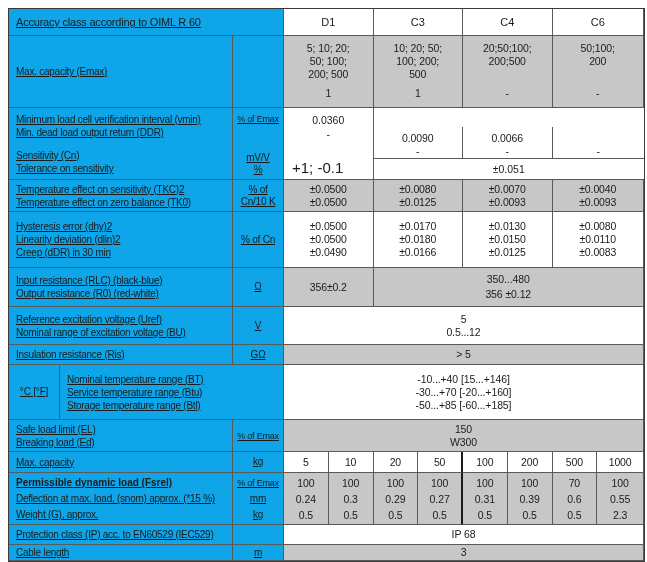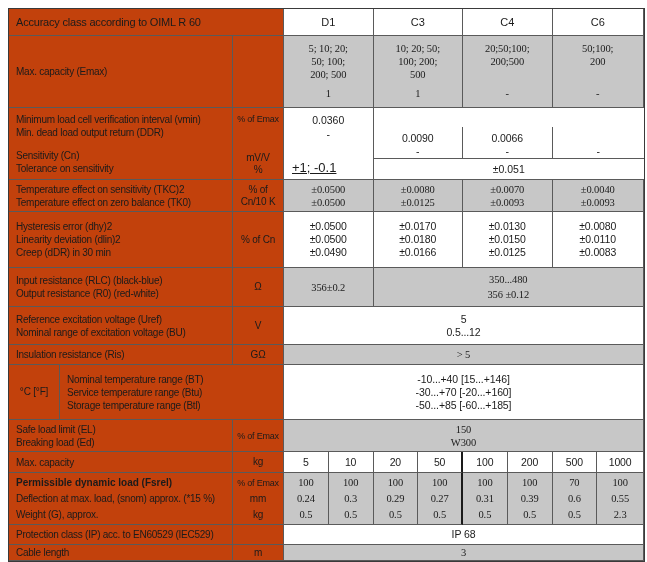--- a/index.html
+++ b/index.html
@@ -4,22 +4,22 @@
 <style>
   html,body{margin:0;padding:0;}
   body{
     width:647px;height:562px;background:#ffffff;position:relative;
     font-family:"Liberation Sans",sans-serif;color:#1b1b1b;
     -webkit-font-smoothing:antialiased;
   }
   .tbl{position:absolute;left:8px;top:8px;width:635px;border:1px solid #3a3a3a;background:#fff;}
   .row{display:flex;width:100%;}
   .c{box-sizing:border-box;position:relative;border-right:1px solid #5a5a5a;border-bottom:1px solid #5a5a5a;}
-  .ylw{background:#c2410c;}
-  .gry{background:#C7C7C7;font-family:Liberation Serif, serif;}
+  .ylw{background:#0ea5e9;text-decoration:underline;}
+  .gry{background:#C7C7C7;}
   .wht{background:#ffffff;}
   .lbl{width:224px;display:flex;flex-direction:column;justify-content:center;
        font-size:10px;line-height:13px;letter-spacing:-0.25px;padding-left:7px;}
   .lbl div{white-space:nowrap;}
   .unt{width:51px;display:flex;flex-direction:column;align-items:center;justify-content:center;
        font-size:10px;line-height:12px;text-align:center;letter-spacing:-0.2px;}
   .v{width:89.5px;}
   .vc{display:flex;flex-direction:column;align-items:center;justify-content:center;
       font-size:10.5px;line-height:13px;text-align:center;letter-spacing:-0.1px;}
   .flex1{flex:1;}
@@ -27,21 +27,21 @@
   .hl{width:275px;display:flex;align-items:center;padding-left:7px;font-size:11px;letter-spacing:-0.2px;}
   .small{font-size:9px;}
   
   .capcell{justify-content:flex-start;padding-top:6px;}
   .lc{position:absolute;bottom:7px;left:0;right:0;text-align:center;}
   
   .r3lbl{justify-content:space-between;padding-top:5px;padding-bottom:4px;}
   .r3unt{justify-content:space-between;padding-top:5px;padding-bottom:3px;}
   .r3d1{display:flex;flex-direction:column;align-items:center;padding-top:5px;
         font-size:10.5px;line-height:14px;}
-  .sens{position:absolute;bottom:4px;left:8px;font-size:13px;text-decoration:underline;}
+  .sens{position:absolute;bottom:4px;left:8px;font-size:15px;}
   .r3right{flex:1;display:flex;flex-direction:column;border-right:none;border-bottom:1px solid #5a5a5a;box-sizing:border-box;}
   .r3top{height:51px;display:flex;align-items:flex-end;}
   .r3top .c{border-bottom:none;}
   .r3box{height:20px;border-top:1px solid #5a5a5a;display:flex;align-items:center;justify-content:center;
          font-size:10.5px;}
   .padtop{justify-content:flex-start;padding-top:5px;}
   
   .sub{width:44.75px;}
   .thick{border-right:2px solid #1a1a1a;}
   .dynL{justify-content:flex-start;line-height:16px;padding-top:2px;}

